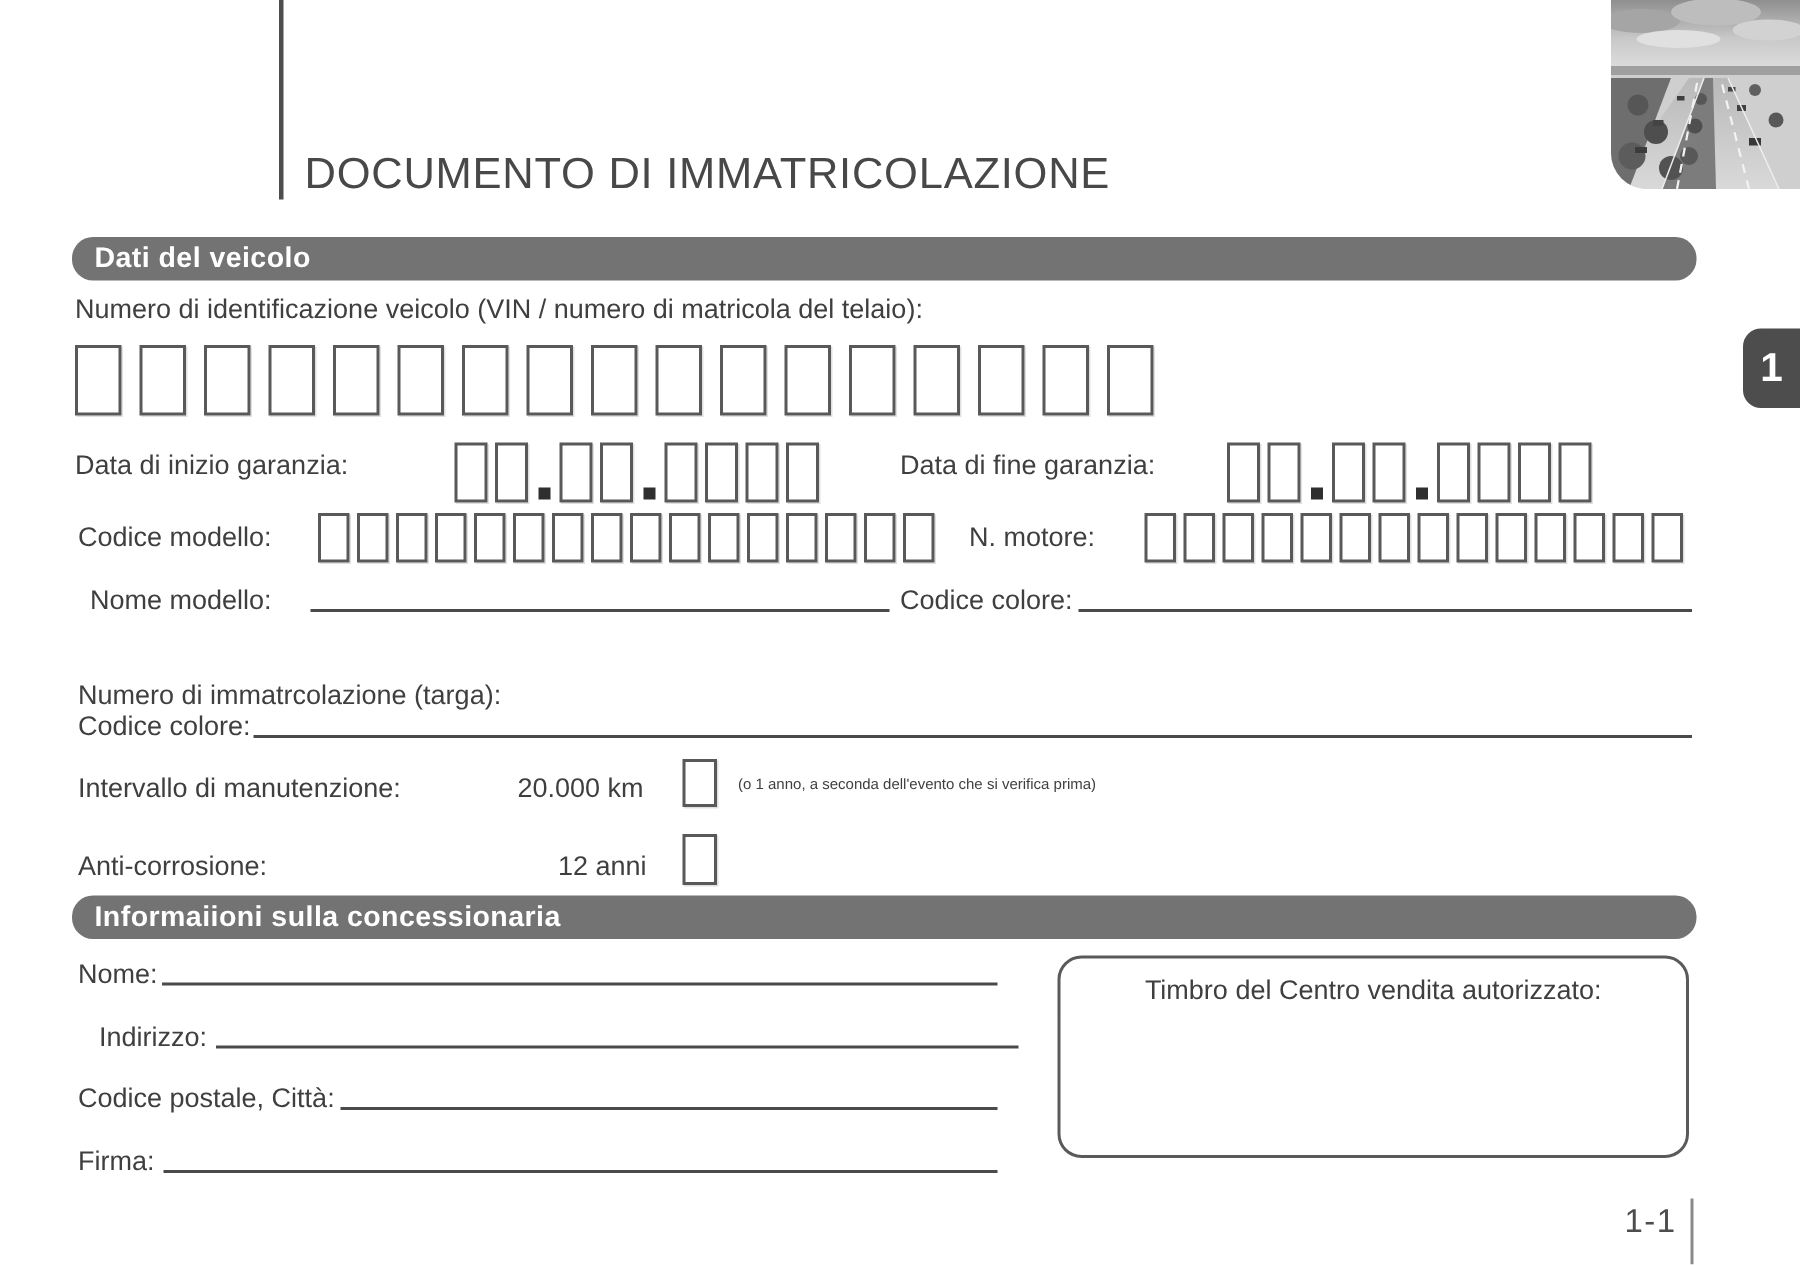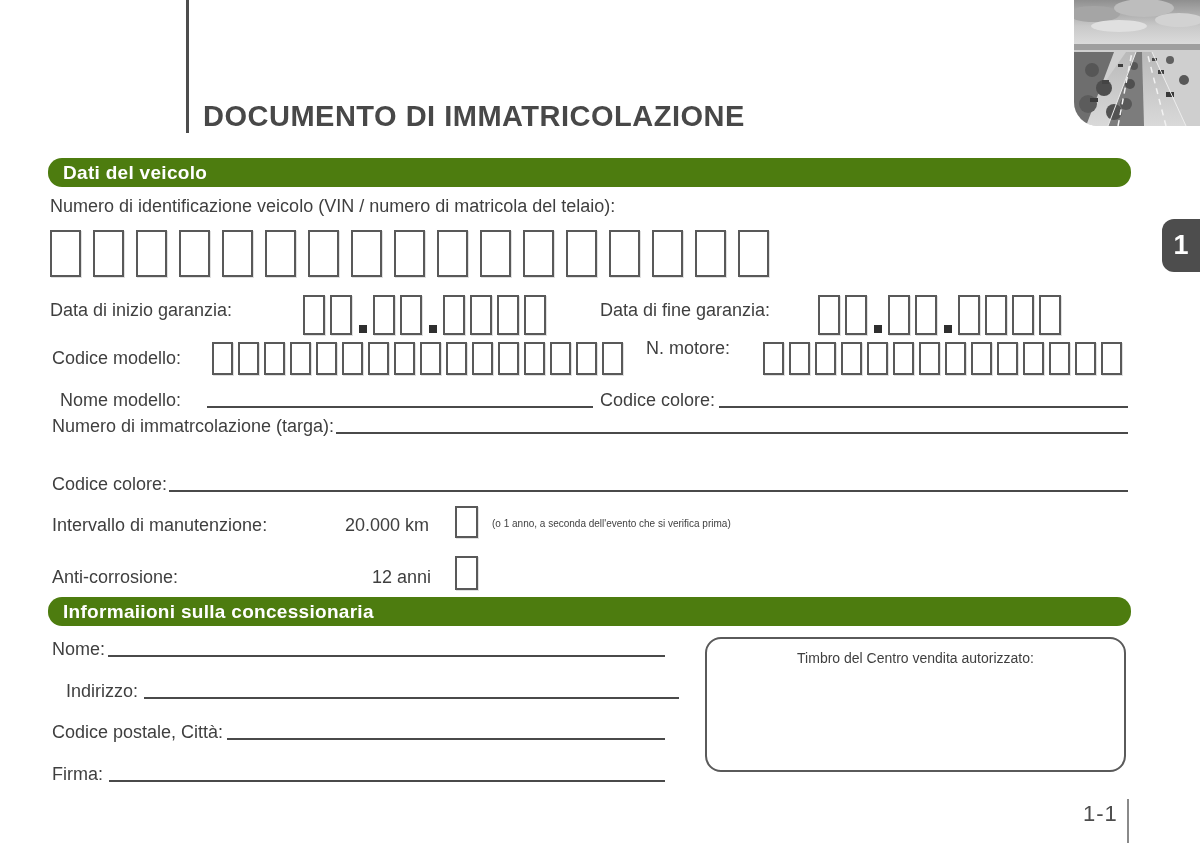--- a/index.html
+++ b/index.html
@@ -14,42 +14,42 @@
   }
   .abs { position:absolute; }
 
   
   .title-bar-line {
     left:186px; top:0; width:3px; height:133px;
     background:#4d4d4d;
   }
   .doc-title {
     left:203px; top:100px;
-    font-size:29px; font-weight:bold; letter-spacing:0.5px;
+    font-size:29px; font-weight:normal; letter-spacing:0.5px;
     color:#484848;
   }
   .header-photo {
     right:0; top:0; width:126px; height:126px;
     border-bottom-left-radius:24px;
     overflow:hidden;
   }
   .header-photo svg { display:block; width:100%; height:100%; }
 
   .chapter-tab {
     right:0; top:219px; width:38px; height:53px;
     background:#4d4d4d;
     border-radius:12px 0 0 12px;
     color:#ffffff; font-size:27px; font-weight:bold;
     display:flex; align-items:center; justify-content:center;
   }
 
   
   .section-bar {
     left:48px; width:1083px; height:29px;
-    background:#4d7c0f;
+    background:#737373;
     border-radius:14px;
     color:#ffffff; font-size:19px; font-weight:bold;
     display:flex; align-items:center;
     padding-left:15px;
     letter-spacing:0.3px;
   }
   #bar-vehicle { top:158px; }
   #bar-dealer  { top:597px; }
 
   
@@ -92,21 +92,21 @@
   }
   .flex-row { display:flex; align-items:baseline; }
 
   
   .stamp-box {
     left:705px; top:637px; width:421px; height:135px;
     border:2px solid #5a5a5a;
     border-radius:16px;
     text-align:center;
     padding-top:11px;
-    font-size:14px; color:#3f3f3f;
+    font-size:18px; color:#3f3f3f;
   }
 
   .page-number {
     left:1083px; top:801px;
     font-size:22px; color:#4d4d4d; letter-spacing:1px;
   }
   .page-edge-line {
     left:1127px; top:799px; width:2px; height:44px;
     background:#8a8a8a;
   }
@@ -246,21 +246,21 @@
     <span class="cbox"></span>
     <span class="cbox"></span>
     <span class="cbox"></span>
     <span class="cbox"></span>
     <span class="cbox"></span>
     <span class="cbox"></span>
     <span class="cbox"></span>
     <span class="cbox"></span>
   </div>
 
-<div class="abs lbl" style="left:646px; top:338px;">N. motore:</div>
+<div class="abs lbl" style="left:646px; top:348px;">N. motore:</div>
 <div id="engine-no-boxes" class="abs boxrow code-row">
     <span class="cbox"></span>
     <span class="cbox"></span>
     <span class="cbox"></span>
     <span class="cbox"></span>
     <span class="cbox"></span>
     <span class="cbox"></span>
     <span class="cbox"></span>
     <span class="cbox"></span>
     <span class="cbox"></span>
@@ -273,21 +273,21 @@
 
 <div class="abs flex-row" style="left:60px; top:390px; width:533px;gap:20px;">
   <span class="lbl">Nome modello:</span>
   <span class="fline" style="margin-left:6px;"></span>
 </div>
 <div class="abs flex-row" style="left:600px; top:390px; width:528px;">
   <span class="lbl">Codice colore:</span>
   <span class="fline" style="margin-left:4px;"></span>
 </div>
 
-<div class="abs flex-row" style="left:52px; top:416px; width:1076px;">
+<div class="abs flex-row" style="left:52px; top:453px; width:1076px;flex-direction:column;">
   <span class="lbl">Numero di immatrcolazione (targa):</span>
   <span class="fline" style="margin-left:2px;"></span>
 </div>
 
 <div class="abs flex-row" style="left:52px; top:474px; width:1076px;">
   <span class="lbl">Codice colore:</span>
   <span class="fline" style="margin-left:2px;"></span>
 </div>
 
 <div class="abs lbl" style="left:52px; top:515px;">Intervallo di manutenzione:</div>

